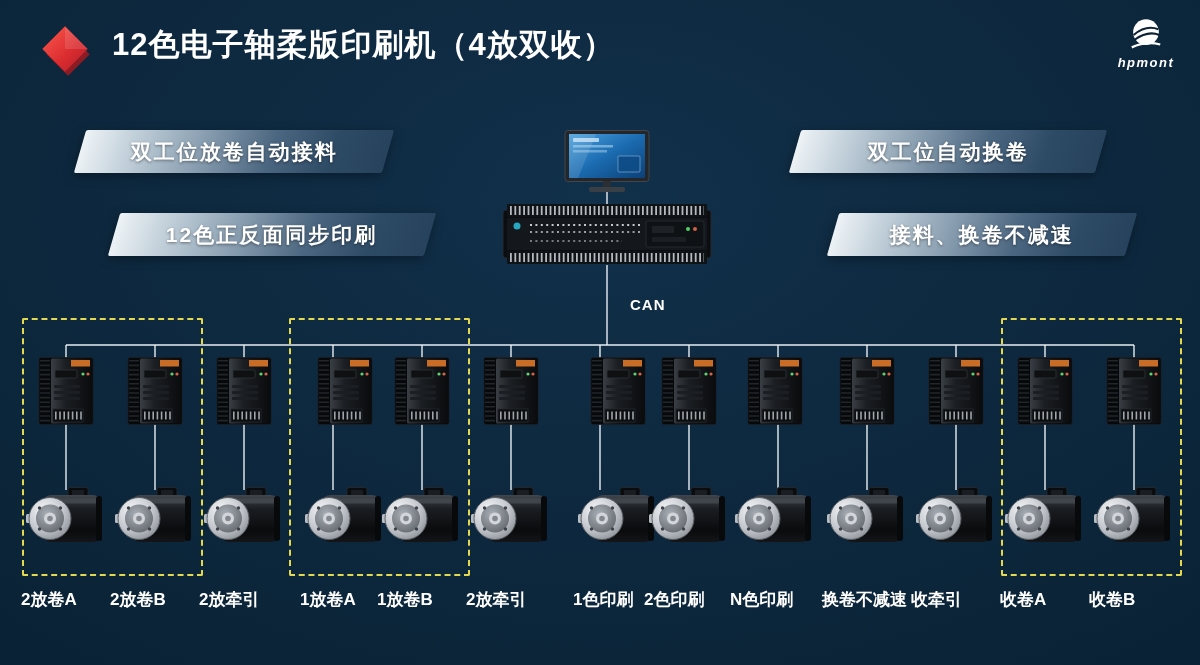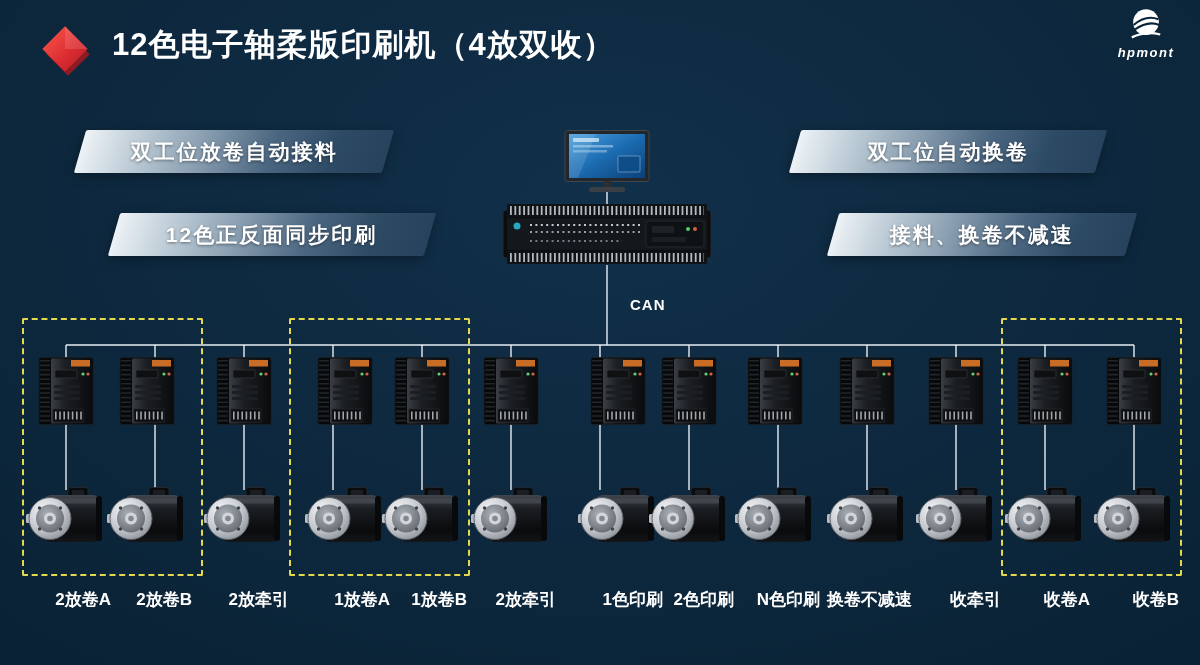--- a/index.html
+++ b/index.html
@@ -3,21 +3,21 @@
 <meta charset="utf-8">
 <style>
   html,body{margin:0;padding:0;background:#05111d;}
   .stage{
     position:relative;width:1200px;height:665px;overflow:hidden;
     font-family:"Liberation Sans","DejaVu Sans",sans-serif;color:#fff;
     background:radial-gradient(1500px 950px at 50% 30%, #11304a 0%, #0b2438 52%, #071a2b 100%);
   }
   .title{position:absolute;left:112px;top:24px;margin:0;font-size:31px;font-weight:bold;letter-spacing:1px;color:#ffffff;}
   .diamond{position:absolute;left:33px;top:18px;width:64px;height:64px;}
-  .brand{position:absolute;right:16px;top:6px;width:76px;text-align:center;}
+  .brand{position:absolute;right:16px;top:16px;width:76px;text-align:center;}
   .brand .globe{width:38px;height:38px;display:block;margin:0 auto;}
   .brand-name{font-size:13px;font-weight:bold;font-style:italic;letter-spacing:1.5px;color:#fff;margin-top:1px;}
   .banner{
     position:absolute;height:43px;display:flex;align-items:center;justify-content:center;
     transform:skewX(-16deg);border-radius:2px;
     background:linear-gradient(93deg,#eef3f6 0%,#c2d0da 16%,#8ba0b2 38%,#4b6680 62%,#2e4b66 82%,#26425c 100%);
     box-shadow:0 3px 10px rgba(0,0,0,.35);
   }
   .banner-text{transform:skewX(16deg);font-size:21px;font-weight:bold;letter-spacing:2px;color:#fff;text-shadow:0 1px 3px rgba(0,0,0,.45);white-space:nowrap;}
   .b1{left:80px;top:130px;width:308px;}
@@ -26,21 +26,21 @@
   .b4{left:833px;top:213px;width:298px;}
   #wires{position:absolute;left:0;top:0;width:1200px;height:665px;pointer-events:none;}
   #wires line{stroke:#e9eef2;stroke-width:1.4;}
   .monitor{position:absolute;left:562px;top:130px;width:90px;height:64px;}
   .plc{position:absolute;left:502px;top:201px;width:210px;height:66px;}
   .can{position:absolute;left:630px;top:296px;font-size:15px;font-weight:bold;letter-spacing:1px;color:#fff;}
   .group-box{position:absolute;top:318px;height:254px;border:2px dashed #e3d84e;border-radius:2px;}
   .axis{position:absolute;top:350px;width:90px;height:262px;}
   .axis .drive{position:absolute;left:17px;top:7px;width:56px;height:68px;}
   .axis .motor{position:absolute;left:5px;top:137px;width:80px;height:62px;}
-  .axis-label{position:absolute;top:238px;width:100%;text-align:right;font-size:17px;font-weight:bold;color:#fff;white-space:nowrap;}
+  .axis-label{position:absolute;top:238px;width:100%;text-align:left;font-size:17px;font-weight:bold;color:#fff;white-space:nowrap;}
 </style>
 </head>
 <body>
 
 <div class="stage">
 
   <svg width="0" height="0" style="position:absolute" aria-hidden="true">
     <defs>
       <linearGradient id="gDriveFace" x1="0" y1="0" x2="1" y2="0">
         <stop offset="0" stop-color="#3a3f45"></stop>
@@ -217,21 +217,21 @@
   <div id="columns">
       <div class="axis" style="left: 21px;">
     <svg class="drive" viewBox="0 0 56 68">
       <use href="#sym-drive" width="56" height="68"></use>
     </svg>
     <svg class="motor" viewBox="0 0 80 62">
       <use href="#sym-motor" width="80" height="62"></use>
     </svg>
     <div class="axis-label">2放卷A</div>
   </div>
-      <div class="axis" style="left: 102px;">
+      <div class="axis" style="left: 110px;">
     <svg class="drive" viewBox="0 0 56 68">
       <use href="#sym-drive" width="56" height="68"></use>
     </svg>
     <svg class="motor" viewBox="0 0 80 62">
       <use href="#sym-motor" width="80" height="62"></use>
     </svg>
     <div class="axis-label">2放卷B</div>
   </div>
       <div class="axis" style="left: 199px;">
     <svg class="drive" viewBox="0 0 56 68">

